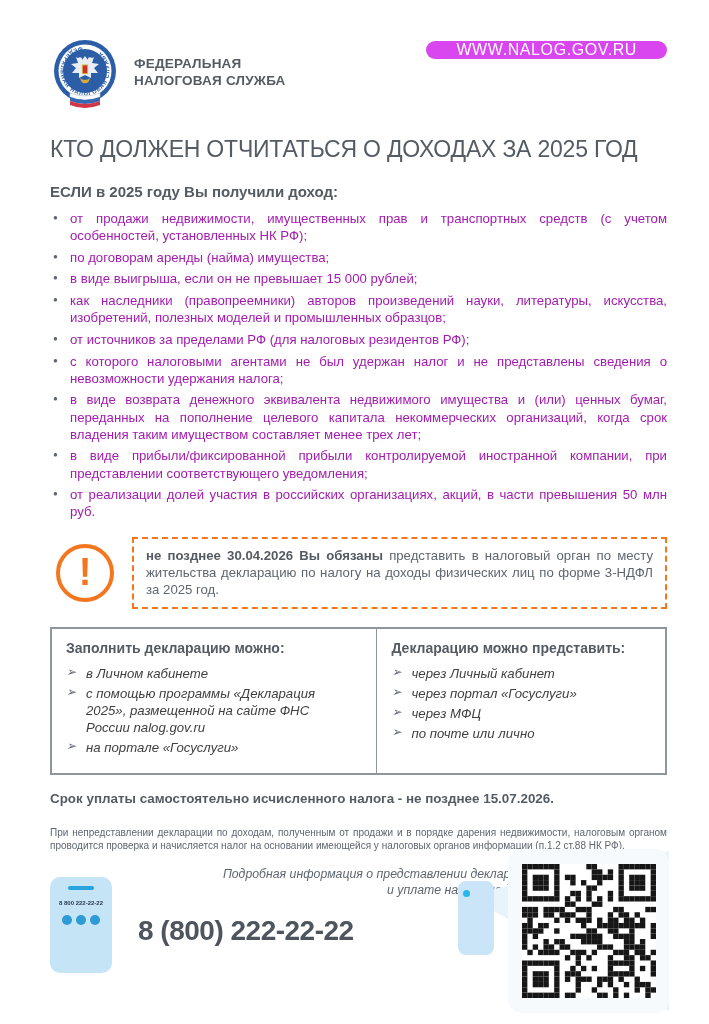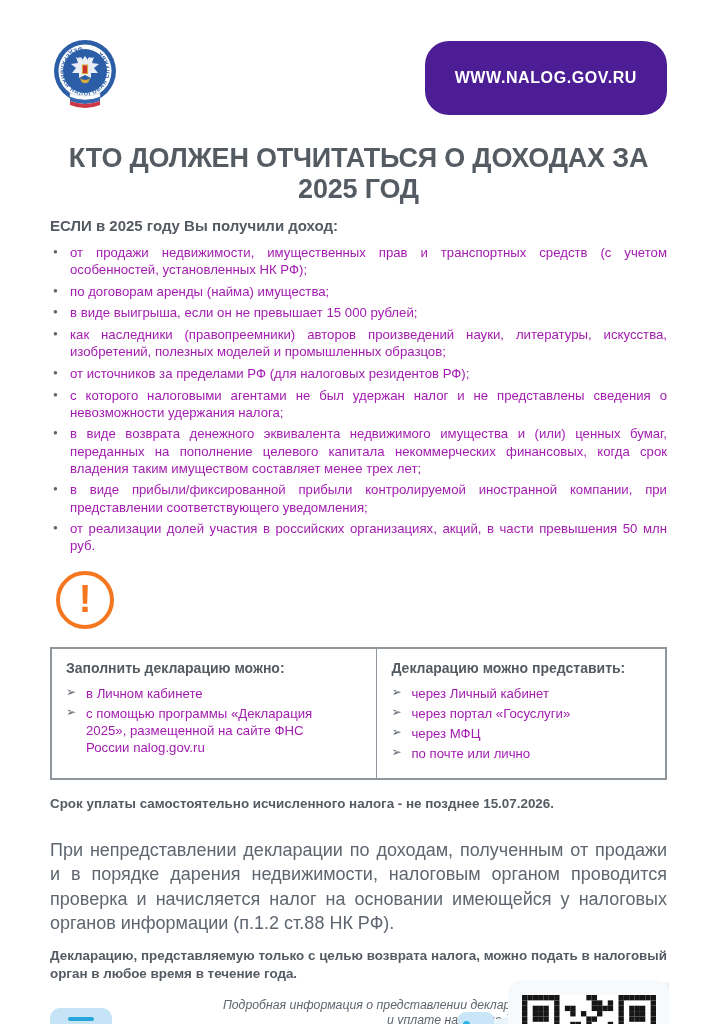--- a/index.html
+++ b/index.html
@@ -12,33 +12,33 @@
   }
   .page { padding:38px 42px 0 50px; }
 
   
   .header { display:flex; align-items:flex-start; justify-content:space-between; }
   .logo { display:flex; align-items:center; gap:14px; }
   .emblem { width:70px; height:70px; flex:0 0 auto; }
   .logo-text { font-weight:bold; font-size:13.5px; line-height:1.25; color:#555b63; letter-spacing:0.2px; }
   .site-badge {
     margin-top:3px;
-    background:#4c1d95; color:#ffffff;
+    background:#d946ef; color:#ffffff;
     border:none; cursor:pointer;
     font-family:"Liberation Sans", sans-serif;
-    font-size:16px; font-weight:bold; letter-spacing:0.6px;
-    padding:28px 30px; border-radius:24px;
+    font-size:16px; font-weight:normal; letter-spacing:0.6px;
+    padding:0 30px; border-radius:24px;
   }
 
   
   .title {
-    margin-top:28px; text-align:center;
-    font-size:27px; font-weight:bold; color:#555b63; letter-spacing:-0.2px;
-  }
-  .intro { margin-top:12px; font-size:15px; font-weight:bold; color:#555b63; }
+    margin-top:28px; text-align:left;
+    font-size:23px; font-weight:normal; color:#555b63; letter-spacing:-0.2px;
+  }
+  .intro { margin-top:20px; font-size:15px; font-weight:bold; color:#555b63; }
 
   
   .income-list { list-style:none; margin-top:10px; }
   .income-list li {
     position:relative; padding-left:20px; margin-bottom:4.5px;
     font-size:13.2px; line-height:1.3; text-align:justify; color:#a21caf;
   }
   .income-list li::before {
     content:"●"; position:absolute; left:3px; top:3px; font-size:8px; color:#5f6670;
   }
@@ -57,27 +57,27 @@
   .warning-box b { color:#555b63; }
 
   
   .table { display:flex; border:2px solid #8e959c; margin-top:18px;gap:36px; }
   .table-col { width:50%; padding:11px 14px 13px 14px; }
   .table-col + .table-col { border-left:1px solid #8e959c; }
   .table-header { font-size:14px; font-weight:bold; color:#555b63; margin-bottom:9px; }
   .arrow-list { list-style:none; }
   .arrow-list li {
     position:relative; padding-left:20px; margin-bottom:3px;
-    font-size:13.2px; line-height:1.3; color:#a21caf;
+    font-size:13.2px; line-height:1.3; color:#404040;font-style:italic;
   }
   .arrow-list li::before { content:"➢"; position:absolute; left:0; top:0; font-size:12px; color:#5f6670; }
 
   
   .deadline { margin-top:16px; font-size:13.4px; font-weight:bold; color:#555b63; }
-  .paragraph { margin-top:27px; font-size:18px; line-height:1.35; text-align:justify; color:#5f6670; }
+  .paragraph { margin-top:20px; font-size:10px; line-height:1.35; text-align:justify; color:#5f6670; }
   .bold-paragraph { margin-top:12px; font-size:13.4px; line-height:1.35; text-align:justify; font-weight:bold; color:#555b63; }
 
   
   .footer { position:relative; margin-top:14px; height:170px; }
   .footer-left { position:absolute; left:0; top:10px; }
   .phone-device {
     width:62px; height:96px; background:#c5e4f6; border-radius:10px;
     display:flex; flex-direction:column; align-items:center; padding-top:9px;
   }
   .phone-speaker { width:26px; height:4px; background:#29a3dc; border-radius:2px; }
@@ -128,65 +128,70 @@
           <circle cx="40" cy="21.5" r="2.2" fill="#e9edf4"></circle>
           <rect x="32.4" y="27" width="5.2" height="8.5" fill="#c8332e" stroke="#d9a93c" stroke-width="1"></rect>
           <path d="M30 40 q5 4 10 0 l-1.5 4 q-3.5 2.5 -7 0 z" fill="#d9a93c"></path>
         </g>
         <g>
           <path d="M20 55 q15 6 30 0 l0 4 q-15 6 -30 0 z" fill="#ffffff" stroke="#b8c2d0" stroke-width="0.6"></path>
           <path d="M20 59 q15 6 30 0 l0 4 q-15 6 -30 0 z" fill="#3567b2"></path>
           <path d="M20 63 q15 6 30 0 l0 4 q-15 6 -30 0 z" fill="#ce3746"></path>
         </g>
       </svg>
+      <div class="logo-text">
+        <div>ФЕДЕРАЛЬНАЯ</div>
+        <div>НАЛОГОВАЯ СЛУЖБА</div>
+      </div>
     </div>
     <button class="site-badge">WWW.NALOG.GOV.RU</button>
   </div>
 
   <div class="title">КТО ДОЛЖЕН ОТЧИТАТЬСЯ О ДОХОДАХ ЗА 2025 ГОД</div>
   <div class="intro">ЕСЛИ в 2025 году Вы получили доход:</div>
 
   <ul class="income-list">
     <li>от продажи недвижимости, имущественных прав и транспортных средств (с учетом особенностей, установленных НК РФ);</li>
     <li>по договорам аренды (найма) имущества;</li>
     <li>в виде выигрыша, если он не превышает 15 000 рублей;</li>
     <li>как наследники (правопреемники) авторов произведений науки, литературы, искусства, изобретений, полезных моделей и промышленных образцов;</li>
     <li>от источников за пределами РФ (для налоговых резидентов РФ);</li>
     <li>с которого налоговыми агентами не был удержан налог и не представлены сведения о невозможности удержания налога;</li>
-    <li>в виде возврата денежного эквивалента недвижимого имущества и (или) ценных бумаг, переданных на пополнение целевого капитала некоммерческих финансовых, когда срок владения таким имуществом составляет менее трех лет;</li>
+    <li>в виде возврата денежного эквивалента недвижимого имущества и (или) ценных бумаг, переданных на пополнение целевого капитала некоммерческих организаций, когда срок владения таким имуществом составляет менее трех лет;</li>
     <li>в виде прибыли/фиксированной прибыли контролируемой иностранной компании, при представлении соответствующего уведомления;</li>
     <li>от реализации долей участия в российских организациях, акций, в части превышения 50 млн руб.</li>
   </ul>
 
   <div class="warning">
     <div class="warning-icon">!</div>
+    <div class="warning-box"><b>не позднее 30.04.2026 Вы обязаны</b><span> представить в налоговый орган по месту жительства декларацию по налогу на доходы физических лиц по форме 3-НДФЛ за 2025 год.</span></div>
   </div>
 
   <div class="table">
     <div class="table-col">
       <div class="table-header">Заполнить декларацию можно:</div>
       <ul class="arrow-list">
         <li>в Личном кабинете</li>
         <li>с помощью программы «Декларация 2025», размещенной на сайте ФНС России nalog.gov.ru</li>
+        <li>на портале «Госуслуги»</li>
       </ul>
     </div>
     <div class="table-col">
       <div class="table-header">Декларацию можно представить:</div>
       <ul class="arrow-list">
         <li>через Личный кабинет</li>
         <li>через портал «Госуслуги»</li>
         <li>через МФЦ</li>
         <li>по почте или лично</li>
       </ul>
     </div>
   </div>
 
   <div class="deadline">Срок уплаты самостоятельно исчисленного налога - не позднее 15.07.2026.</div>
   <div class="paragraph">При непредставлении декларации по доходам, полученным от продажи и в порядке дарения недвижимости, налоговым органом проводится проверка и начисляется налог на основании имеющейся у налоговых органов информации (п.1.2 ст.88 НК РФ).</div>
-  <div class="bold-paragraph">Декларацию, представляемую только с целью возврата налога, можно подать в налоговый орган в любое время в течение года.</div>
 
   <div class="footer">
 
     <div class="footer-left">
       <div class="phone-device">
         <div class="phone-speaker"></div>
         <div class="phone-mini-label">8 800 222-22-22</div>
         <div class="phone-keypad">
           <span></span>
             <span></span>

